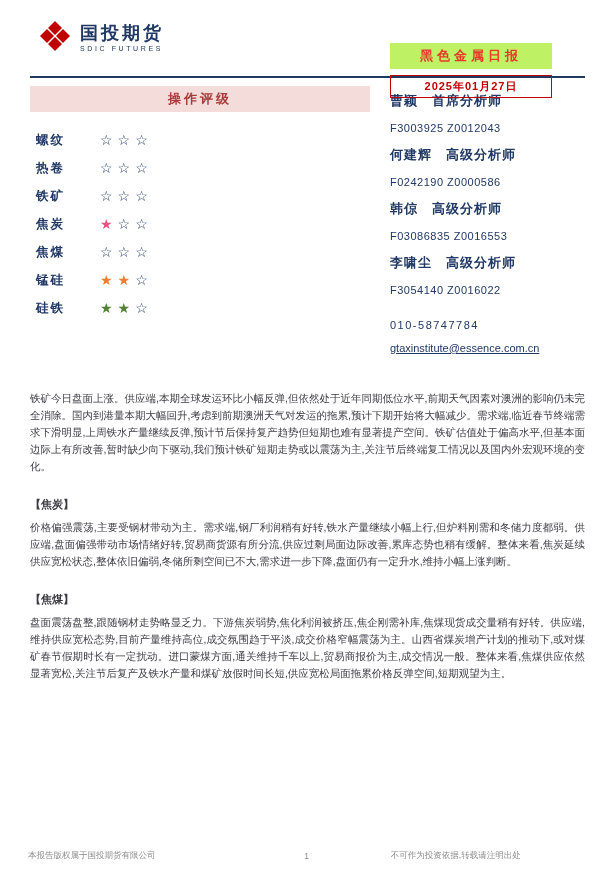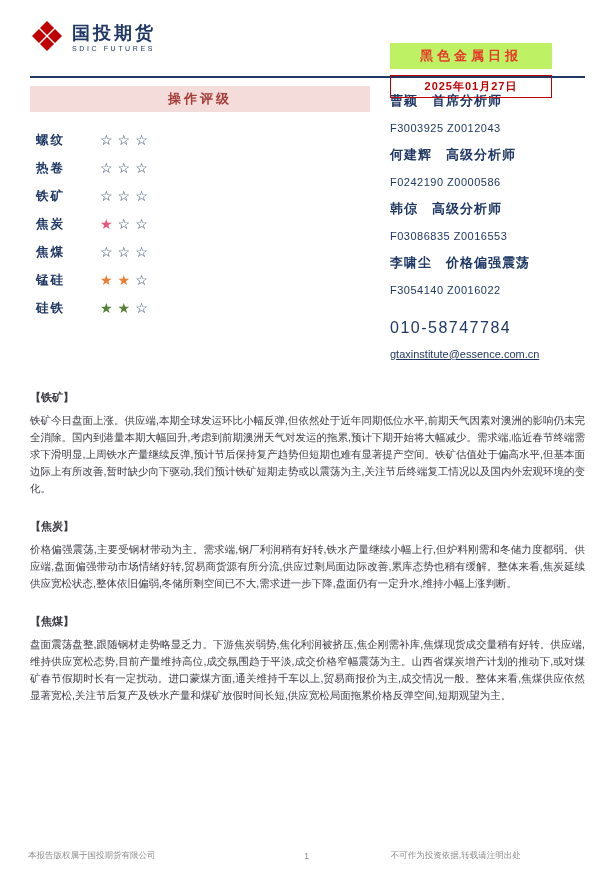--- a/index.html
+++ b/index.html
@@ -6,41 +6,41 @@
   html,body { background:#ffffff; }
   body {
     width:615px; height:870px;
     font-family:"Liberation Sans","DejaVu Sans",sans-serif;
     color:#3b3b43;
   }
   .page { position:relative; width:615px; height:870px; background:#fff; padding:14px 30px 0; overflow:hidden; }
 
   
   .header { position:relative; height:64px; border-bottom:2px solid #1f3864; }
-  .brand { position:absolute; left:0; top:6px; display:flex; align-items:center; gap:8px; }
+  .brand { position:absolute; left:8px; top:6px; display:flex; align-items:center; gap:8px; }
   .brand-icon svg { display:block; }
   .brand-name { font-size:18px; font-weight:bold; color:#1f3864; letter-spacing:3px; line-height:20px; }
   .brand-sub { font-size:7px; color:#1f3864; letter-spacing:2.6px; margin-top:2px; }
   .title-box { position:absolute; right:33px; top:2px; width:162px; }
   .black-box { background:#bef264; color:#e8392b; text-align:center; padding:4px 0; font-weight:bold; font-size:13px; letter-spacing:4px;margin-top:27px; }
   .date-box { border:1px solid #c00000; color:#c00000; text-align:center; margin-top:6px; padding:3px 0; font-size:11px; font-weight:bold; letter-spacing:1px; }
 
   
   .columns { display:flex; margin-top:8px; min-height:288px;justify-content:flex-end; }
   .left-col { width:340px; }
   .ratings-banner { background:#f4dcdb; color:#a43b38; font-weight:bold; text-align:center; padding:4px 0; font-size:13px; letter-spacing:3px; }
   .ratings-list { padding:14px 0 0 6px; }
   .rating-row { display:flex; align-items:center; height:28px; }
   .commodity { width:64px; font-size:12.5px; font-weight:bold; color:#1f3864; letter-spacing:2px; }
   .stars span { font-size:14px; margin-right:5px; }
 
   .right-col { width:215px; padding-left:20px; padding-top:8px; }
   .analyst-name { font-size:13px; font-weight:bold; color:#1f3864; margin-bottom:13px; letter-spacing:1px; line-height:14px; }
   .analyst-ids { font-size:11px; color:#1f3864; margin-bottom:13px; letter-spacing:0.5px; line-height:14px; }
-  .contact-phone { margin-top:22px; font-size:16px; color:#1f3864; letter-spacing:1.5px; }
+  .contact-phone { margin-top:22px; font-size:11px; color:#1f3864; letter-spacing:1.5px; }
   .contact-email { margin-top:11px; font-size:11px; color:#1f3864; text-decoration:underline; cursor:pointer; }
 
   
   .main { margin-top:16px; }
   .section { margin-bottom:22px; }
   .section-heading { font-size:11px; font-weight:bold; color:#3b3b43; margin-bottom:7px; }
   .section-body { font-size:10.5px; line-height:17px; color:#3b3b43; text-align:justify; }
 
   
   .footer { position:absolute; left:28px; right:30px; bottom:8px; display:flex; align-items:center; font-size:8.5px; color:#8c8c8c; }
@@ -110,30 +110,29 @@
           </div>
         </div>
     </div>
     <div class="right-col">
         <div class="analyst-name">曹颖　首席分析师</div>
         <div class="analyst-ids">F3003925 Z0012043</div>
         <div class="analyst-name">何建辉　高级分析师</div>
         <div class="analyst-ids">F0242190 Z0000586</div>
         <div class="analyst-name">韩倞　高级分析师</div>
         <div class="analyst-ids">F03086835 Z0016553</div>
-        <div class="analyst-name">李啸尘　价格偏强震荡</div>
+        <div class="analyst-name">李啸尘　高级分析师</div>
         <div class="analyst-ids">F3054140 Z0016022</div>
         <div class="contact-phone">010-58747784</div>
         <div class="contact-email">gtaxinstitute@essence.com.cn</div>
       </div>
   </div>
 
   <div class="main">
       <div class="section">
-        <div class="section-heading">【铁矿】</div>
         <div class="section-body">铁矿今日盘面上涨。供应端,本期全球发运环比小幅反弹,但依然处于近年同期低位水平,前期天气因素对澳洲的影响仍未完全消除。国内到港量本期大幅回升,考虑到前期澳洲天气对发运的拖累,预计下期开始将大幅减少。需求端,临近春节终端需求下滑明显,上周铁水产量继续反弹,预计节后保持复产趋势但短期也难有显著提产空间。铁矿估值处于偏高水平,但基本面边际上有所改善,暂时缺少向下驱动,我们预计铁矿短期走势或以震荡为主,关注节后终端复工情况以及国内外宏观环境的变化。</div>
       </div>
       <div class="section">
         <div class="section-heading">【焦炭】</div>
         <div class="section-body">价格偏强震荡,主要受钢材带动为主。需求端,钢厂利润稍有好转,铁水产量继续小幅上行,但炉料刚需和冬储力度都弱。供应端,盘面偏强带动市场情绪好转,贸易商货源有所分流,供应过剩局面边际改善,累库态势也稍有缓解。整体来看,焦炭延续供应宽松状态,整体依旧偏弱,冬储所剩空间已不大,需求进一步下降,盘面仍有一定升水,维持小幅上涨判断。</div>
       </div>
       <div class="section">
         <div class="section-heading">【焦煤】</div>
         <div class="section-body">盘面震荡盘整,跟随钢材走势略显乏力。下游焦炭弱势,焦化利润被挤压,焦企刚需补库,焦煤现货成交量稍有好转。供应端,维持供应宽松态势,目前产量维持高位,成交氛围趋于平淡,成交价格窄幅震荡为主。山西省煤炭增产计划的推动下,或对煤矿春节假期时长有一定扰动。进口蒙煤方面,通关维持千车以上,贸易商报价为主,成交情况一般。整体来看,焦煤供应依然显著宽松,关注节后复产及铁水产量和煤矿放假时间长短,供应宽松局面拖累价格反弹空间,短期观望为主。</div>
       </div>

